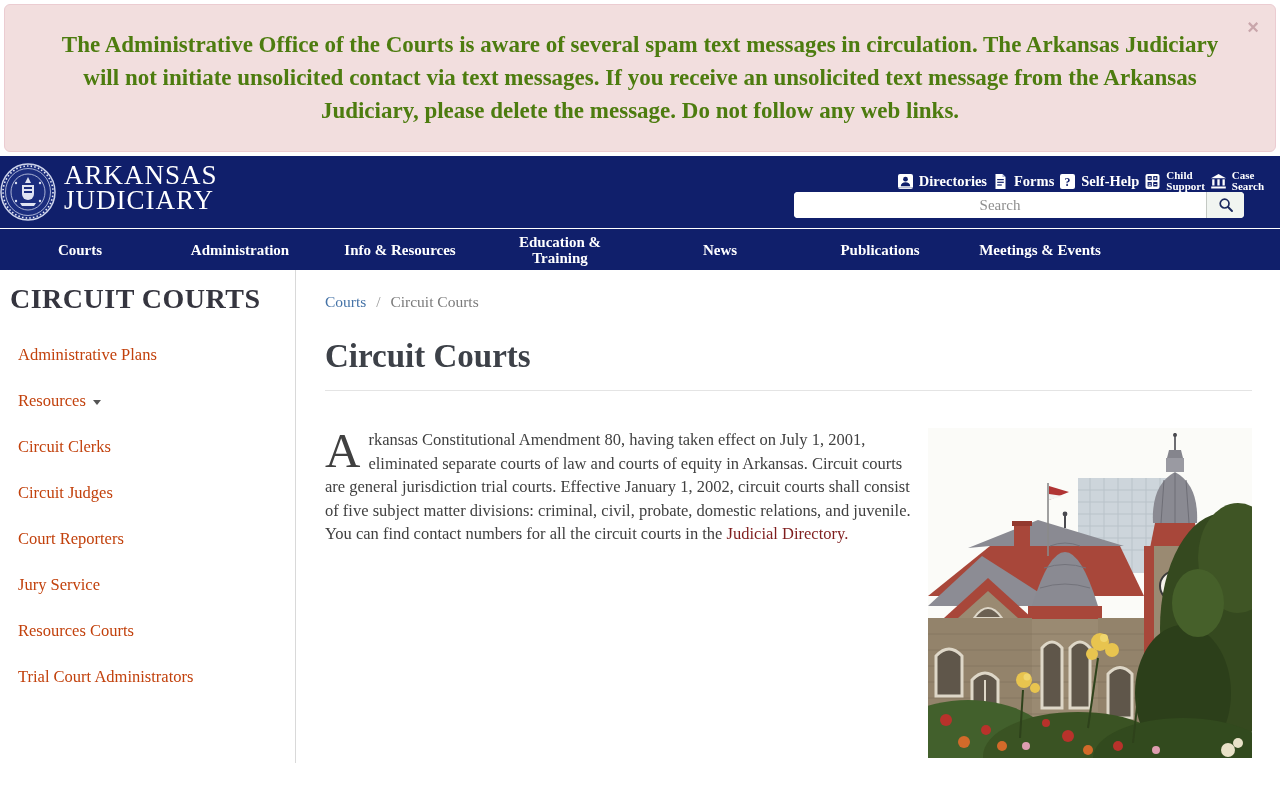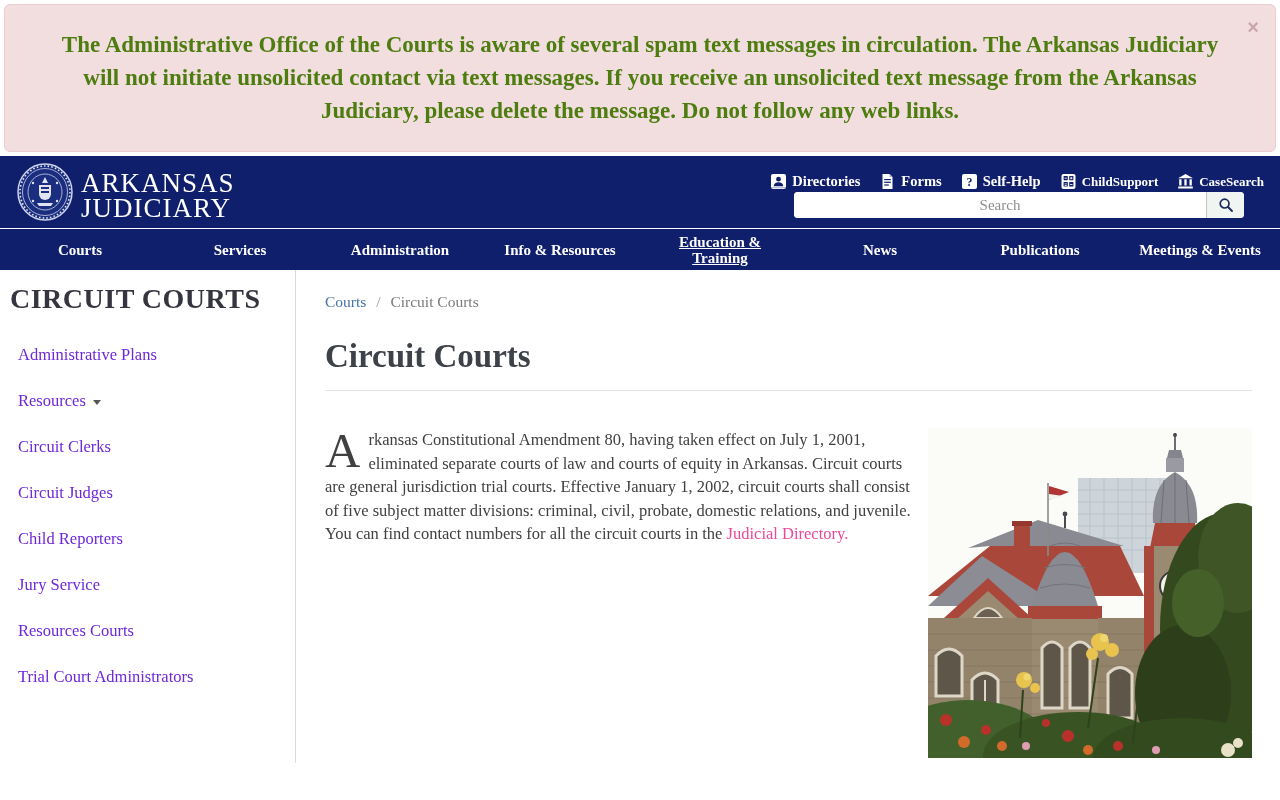--- a/index.html
+++ b/index.html
@@ -12,72 +12,72 @@
     border:1px solid #ebccd1; border-radius:6px; padding:23px 45px 24px;
     text-align:center; }
   .alert-text { color:#4d7c0f; font-weight:bold; font-size:23px; line-height:33px;
     max-width:1190px; margin:0 auto; }
   .alert-close { position:absolute; top:12px; right:16px; background:none; border:none;
     color:#c9a6ab; font-size:20px; font-weight:bold; line-height:1; cursor:pointer;
     font-family:"Liberation Sans",sans-serif; }
 
   
   .site-header { position:relative; margin-top:4px; background:#101f6b; height:72px; }
-  .brand { position:absolute; left:17px; top:7px; display:flex; align-items:flex-end; cursor:pointer; }
+  .brand { position:absolute; left:0; top:7px; display:flex; align-items:flex-start; cursor:pointer; }
   .seal { width:56px; height:58px; }
   .brand-text { margin-left:8px; color:#fff; font-size:27px; line-height:25px;
     letter-spacing:1px; display:flex; flex-direction:column; }
   .header-right { position:absolute; right:16px; top:0; width:470px; }
   .utility-nav { display:flex; justify-content:flex-end; align-items:center;
-    gap:19px; padding-top:20px; height:30px; }
+    gap:5px; padding-top:20px; height:30px; }
   .util-link { display:flex; align-items:center; gap:5px; color:#fff; font-weight:bold;
     font-size:14.5px; text-decoration:none; cursor:pointer; white-space:nowrap; }
-  .util-link .two-line { display:flex; flex-direction:row; font-size:13px; line-height:11px; }
+  .util-link .two-line { display:flex; flex-direction:column; font-size:11px; line-height:11px; }
   .uicon { width:17px; height:17px; flex:0 0 auto; }
   .search-bar { display:flex; margin-top:6px; width:450px; height:26px;
     border-radius:4px; overflow:hidden; background:#fff; }
   .search-input { flex:1; border:none; outline:none; text-align:center;
     font-family:"Liberation Serif","DejaVu Serif",serif; font-size:15px; color:#555; }
   .search-input::placeholder { color:#8e8e8e; text-align:center; }
   .search-btn { width:38px; border:none; border-left:1px solid #c4c9c4; background:#f1f5f1;
     display:flex; align-items:center; justify-content:center; cursor:pointer; }
 
   
   .main-nav { display:flex; background:#101f6b; border-top:1px solid #ffffff; height:42px; }
   .nav-item { flex:0 0 160px; display:flex; align-items:center; justify-content:center;
     color:#fff; font-weight:bold; font-size:15px; text-align:center; line-height:16px;
     text-decoration:none; cursor:pointer; }
-  .nav-item .wrap2 { max-width:104px;text-decoration:underline; }
+  .nav-item .wrap2 { max-width:104px; }
 
   
   .content { position:relative; width:1136px; height:493px; }
   .sidebar { position:absolute; left:0; top:0; width:296px; height:493px;
     border-right:1px solid #d9d9d9; padding:13px 10px 0 10px; }
   .sidebar-title { font-size:28px; font-weight:bold; color:#35353f; letter-spacing:0.5px; }
   .sidebar-list { list-style:none; margin-top:30px; }
   .sidebar-list li { margin-bottom:26px; }
-  .side-link { font-size:16.5px; color:#6d28d9; text-decoration:none; cursor:pointer;
+  .side-link { font-size:16.5px; color:#c2410c; text-decoration:none; cursor:pointer;
     padding-left:8px; }
   .caret { display:inline-block; width:0; height:0; border-left:4px solid transparent;
     border-right:4px solid transparent; border-top:5px solid #555; margin-left:7px;
     vertical-align:middle; }
 
   .main { position:absolute; left:325px; top:0; width:955px; }
   .breadcrumb { margin-top:23px; font-size:15.5px; }
   .crumb-link { color:#4573a7; text-decoration:none; cursor:pointer; }
   .crumb-sep { color:#9a9a9a; margin:0 6px; }
   .crumb-current { color:#7a7a7a; }
   .page-title { margin-top:27px; font-size:33px; font-weight:bold; color:#3d4148; }
   .rule { border-bottom:1px solid #e4e4e4; margin-top:15px; width:927px; }
 
   .article { position:relative; margin-top:37px; }
   .para { width:597px; font-size:16.5px; line-height:23.5px; color:#404040; }
   .para + .para { margin-top:19px; }
   .dropcap { float:left; font-size:49px; line-height:39px; padding:3px 8px 0 0; color:#404040; }
-  .inline-link { color:#ec4899; text-decoration:none; cursor:pointer; }
+  .inline-link { color:#7f1d1d; text-decoration:none; cursor:pointer; }
 
   .photo { position:absolute; left:603px; top:0; width:324px; height:330px; overflow:hidden; }
   .photo svg { display:block; }
 </style>
 </head>
 <body>
 
 <div class="page">
 
   <div class="alert">
@@ -176,41 +176,40 @@
             <circle cx="6.6" cy="6.6" r="4.4" fill="none" stroke="#1c2a5e" stroke-width="1.7"></circle>
             <line x1="10" y1="10" x2="14" y2="14" stroke="#1c2a5e" stroke-width="1.9" stroke-linecap="round"></line>
           </svg>
         </button>
       </div>
     </div>
   </header>
 
   <nav class="main-nav">
     <a class="nav-item">Courts</a>
-    <a class="nav-item">Services</a>
     <a class="nav-item">Administration</a>
     <a class="nav-item">Info &amp; Resources</a>
     <a class="nav-item">
         <span class="wrap2">Education &amp; Training</span>
       </a>
     <a class="nav-item">News</a>
     <a class="nav-item">Publications</a>
     <a class="nav-item">Meetings &amp; Events</a>
   </nav>
 
   <div class="content">
 
     <aside class="sidebar">
       <h2 class="sidebar-title">CIRCUIT COURTS</h2>
       <ul class="sidebar-list">
         <li><a class="side-link">Administrative Plans</a></li>
         <li><a class="side-link"><span>Resources</span><span class="caret"></span></a></li>
         <li><a class="side-link">Circuit Clerks</a></li>
         <li><a class="side-link">Circuit Judges</a></li>
-        <li><a class="side-link">Child Reporters</a></li>
+        <li><a class="side-link">Court Reporters</a></li>
         <li><a class="side-link">Jury Service</a></li>
         <li><a class="side-link">Resources Courts</a></li>
         <li><a class="side-link">Trial Court Administrators</a></li>
       </ul>
     </aside>
 
     <main class="main">
       <div class="breadcrumb">
         <a class="crumb-link">Courts</a>
         <span class="crumb-sep">/</span>

